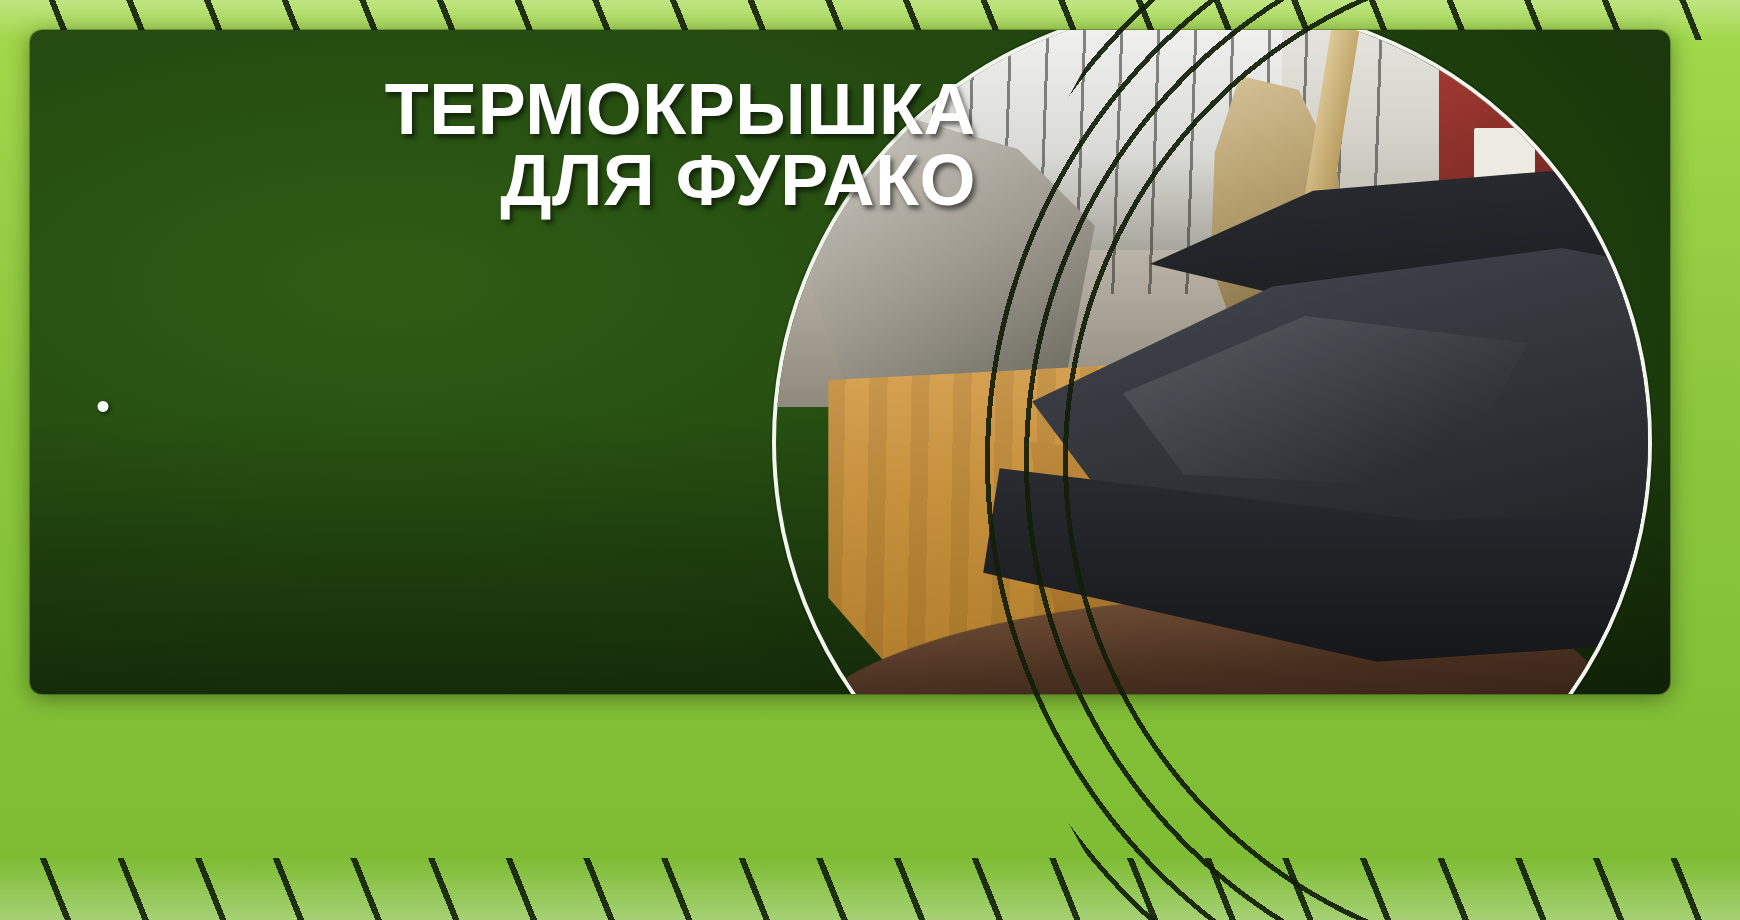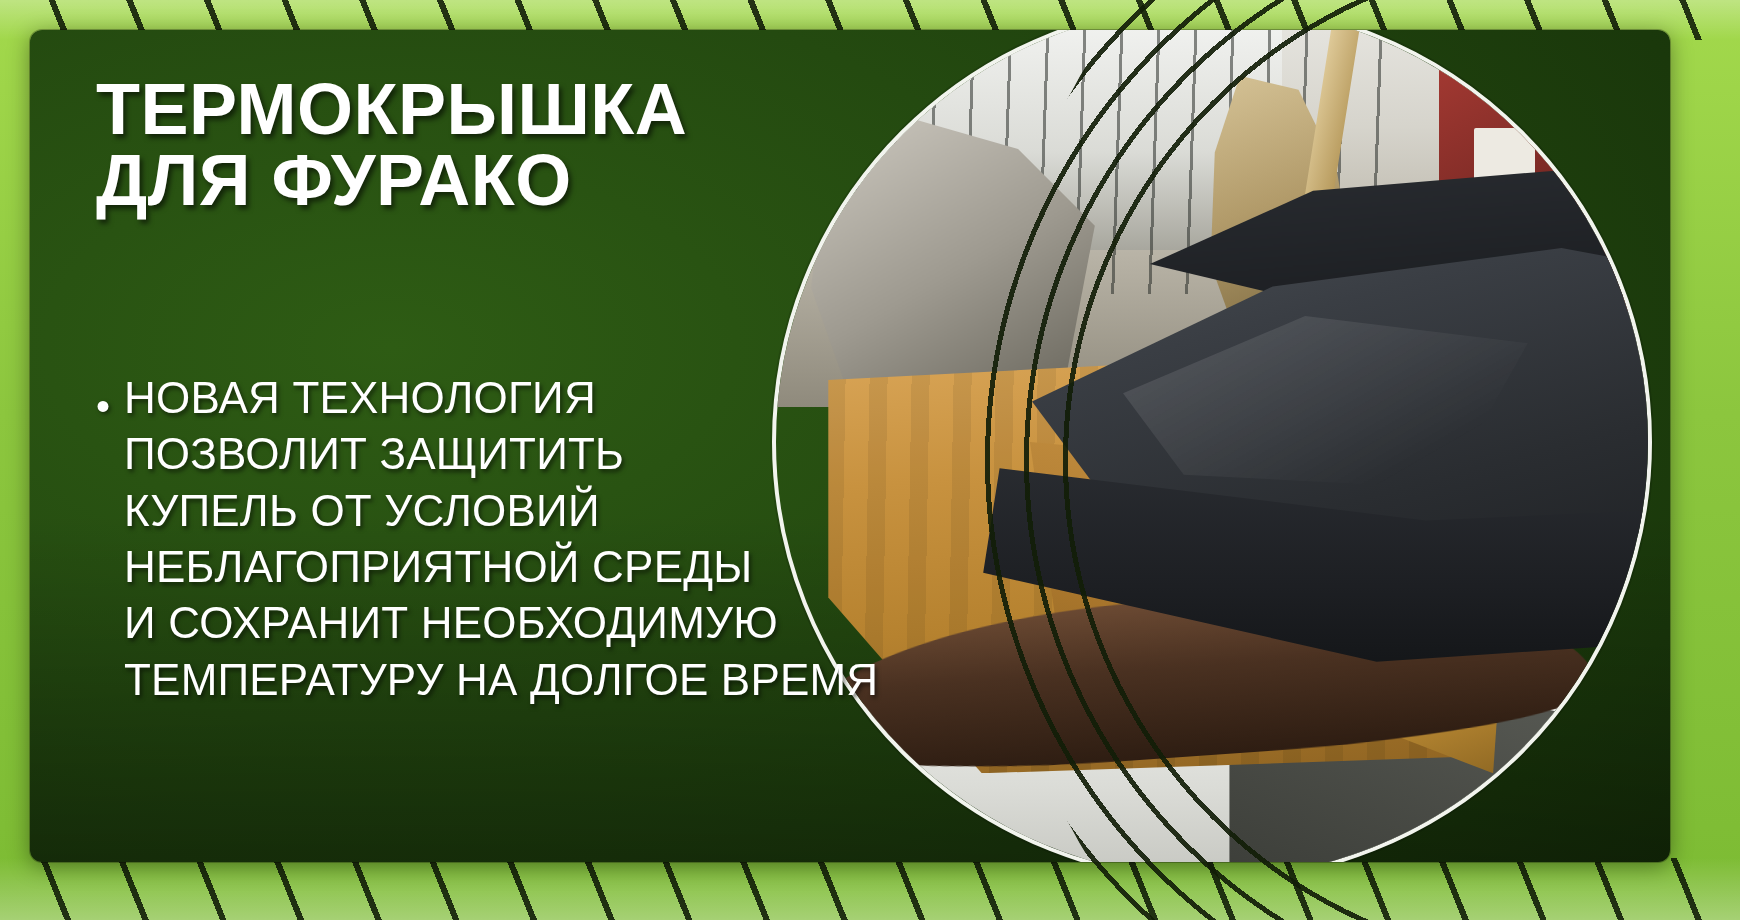--- a/index.html
+++ b/index.html
@@ -54,26 +54,27 @@
         rgba(18,30,8,0.92) 34px,
         rgba(18,30,8,0.92) 39px);
     -webkit-mask-image:radial-gradient(circle at 50% 50%, transparent 0 52%, #000 52.4%);
             mask-image:radial-gradient(circle at 50% 50%, transparent 0 52%, #000 52.4%);
   }
 
   
   .panel {
     position:absolute;
     left:30px; top:30px;
-    width:1640px; height:832px;
+    width:1640px; height:664px;
     border-radius:12px;
     overflow:hidden;
     background:
       radial-gradient(120% 130% at 22% 38%, #2E5C14 0%, #244A10 35%, #1A380B 70%, #122706 100%);
     box-shadow:0 0 0 1px rgba(0,0,0,.25), 0 4px 22px rgba(0,0,0,.40);
+    text-align:right;
   }
   .panel-vignette {
     position:absolute; inset:0;
     background:linear-gradient(180deg, rgba(0,0,0,0) 58%, rgba(0,0,0,.35) 100%);
     pointer-events:none;
   }
 
   
   .photo-circle {
     position:absolute;
@@ -284,24 +285,18 @@
       </div>
     </div>
 
     <div class="content">
       <h1 class="title">ТЕРМОКРЫШКА
 ДЛЯ ФУРАКО</h1>
     </div>
 
     <div class="bullet-wrap">
       <span class="bullet-dot">•</span>
-      <p class="bullet-text">НОВАЯ ТЕХНОЛОГИЯ
-ПОЗВОЛИТ ЗАЩИТИТЬ
-КУПЕЛЬ ОТ УСЛОВИЙ
-НЕБЛАГОПРИЯТНОЙ СРЕДЫ
-И СОХРАНИТ НЕОБХОДИМУЮ
-ТЕМПЕРАТУРУ НА ДОЛГОЕ ВРЕМЯ</p>
     </div>
   </div>
 
   <div class="arcs"></div>
 
 </div>
 
 </body></html>

